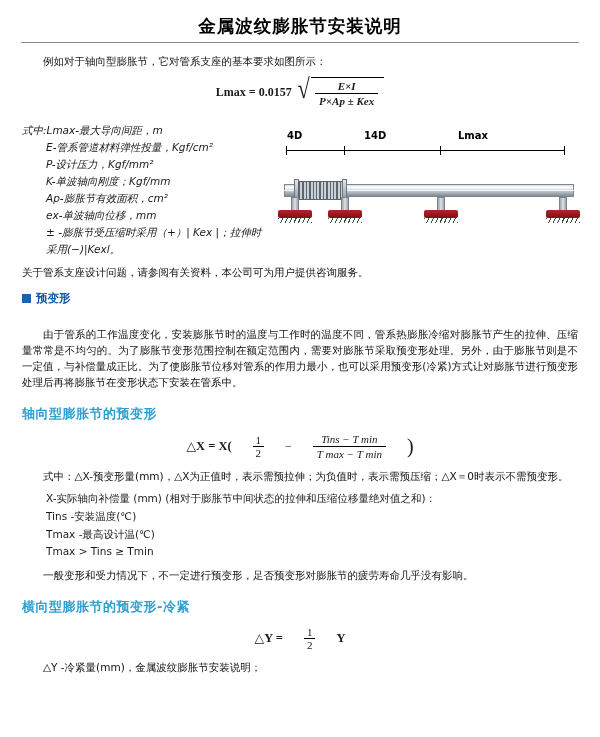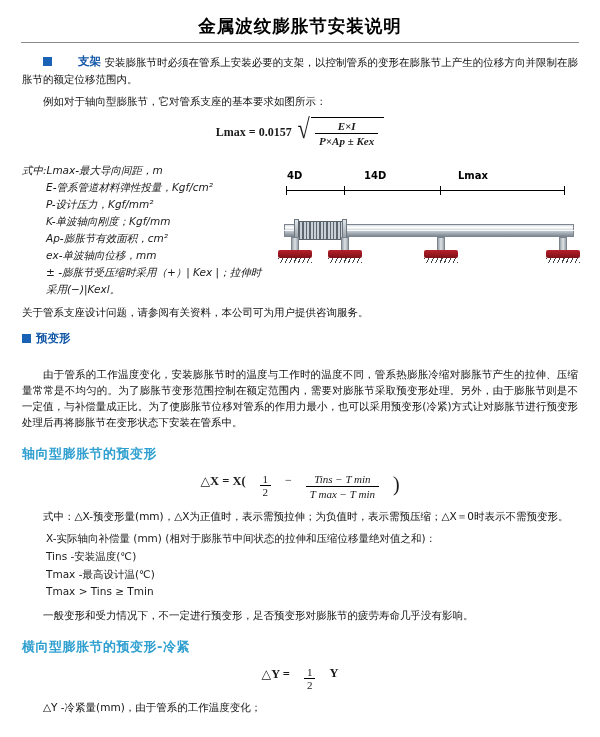--- a/index.html
+++ b/index.html
@@ -286,47 +286,41 @@
     display: block;
     border-bottom: 1px solid #000;
     padding: 0 3px;
   }
   .halffrac .den {
     display: block;
     padding: 0 3px;
   }
   .formula-line {
     display: inline-flex;
-    gap: 14px;
+    align-items: center;
+    gap: 21px;
   }
   .note-list .row {
     line-height: 1.7;
     font-size: 10.5px;
   }
   .note-list .row.ind {
     margin-left: 24px;
   }
 </style>
 </head>
 <body>
 
 <div class="page">
 
   <div class="doc-title">金属波纹膨胀节安装说明</div>
   <div class="title-rule"></div>
 
   <div class="content">
 
-    <p class="body-text indent">
-      <span class="sq-head inline-head">
-        <span class="marker"></span>
-        <span>支架</span>
-      </span>
-      <span>安装膨胀节时必须在管系上安装必要的支架，以控制管系的变形在膨胀节上产生的位移方向并限制在膨胀节的额定位移范围内。</span>
-    </p>
 
     <p class="body-text indent">例如对于轴向型膨胀节，它对管系支座的基本要求如图所示：</p>
 
     <div class="formula-box">
       <span class="formula-inner">
         <span class="lhs">Lmax = 0.0157</span>
         <span class="radical">
           <span class="sign">√</span>
           <span class="radicand">
             <span class="frac">
@@ -439,16 +433,16 @@
       <span class="formula-line">
         <span class="big">△Y =</span>
         <span class="halffrac">
           <span class="num">1</span>
           <span class="den">2</span>
         </span>
         <span class="big">Y</span>
       </span>
     </div>
 
-    <p class="body-text indent">△Y -冷紧量(mm)，由于管系的工作温度变化；</p>
+    <p class="body-text indent">△Y -冷紧量(mm)，金属波纹膨胀节安装说明；</p>
 
   </div>
 </div>
 
 </body></html>

